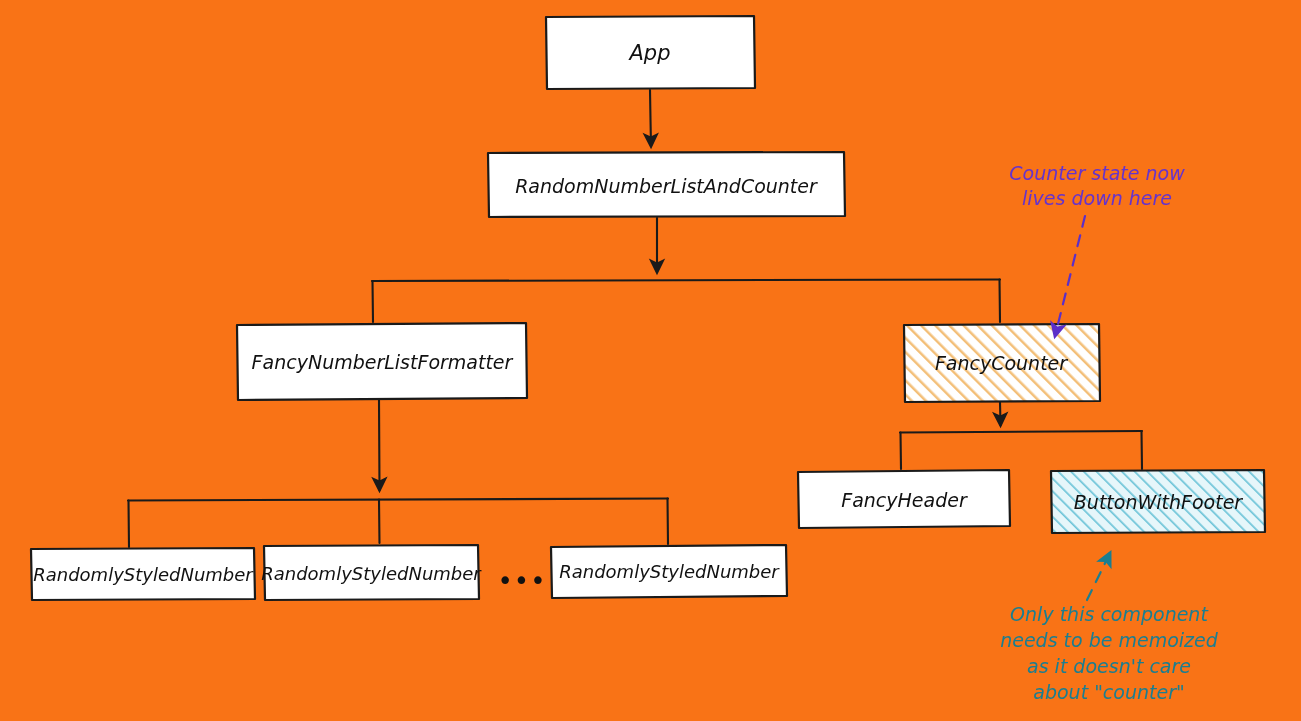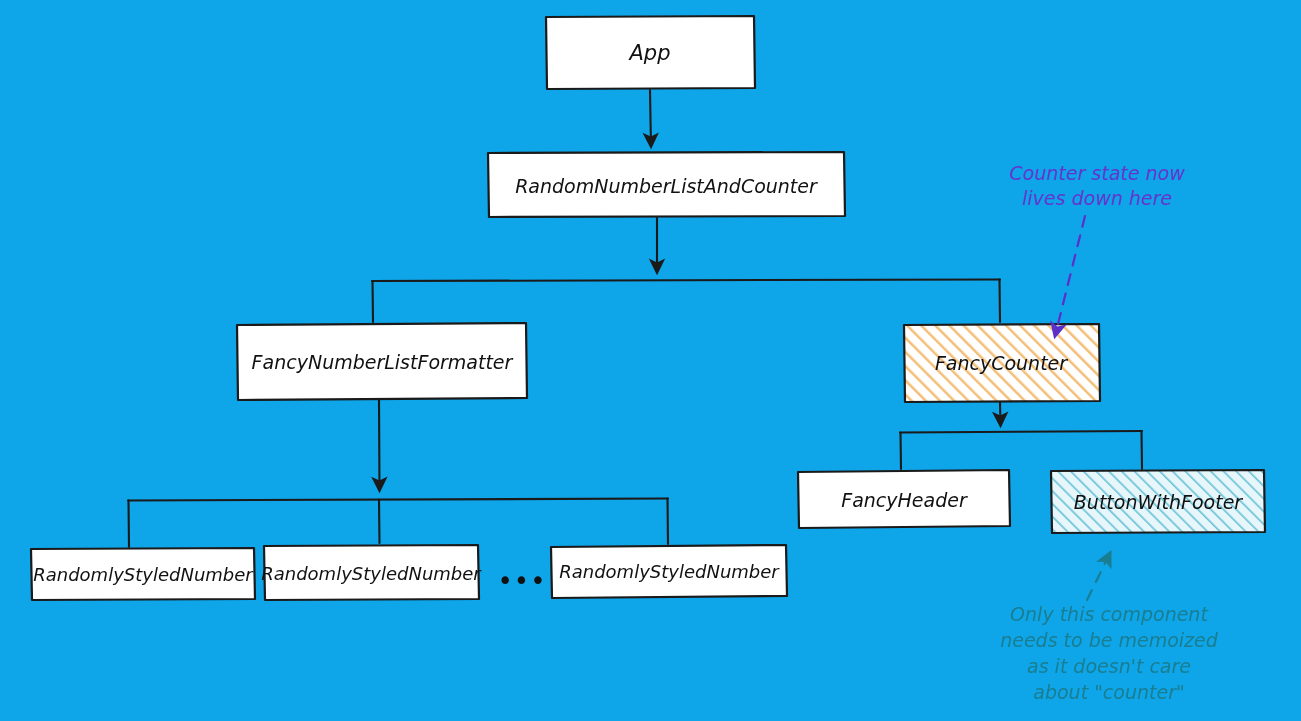--- a/index.html
+++ b/index.html
@@ -8,21 +8,21 @@
     padding: 0;
     background: #ffffff;
   }
   body {
     font-family: "DejaVu Sans", sans-serif;
   }
   #canvas {
     position: relative;
     width: 1301px;
     height: 721px;
-    background: #0ea5e9;
+    background: #f97316;
     overflow: hidden;
   }
   #diagram-svg {
     position: absolute;
     left: 0;
     top: 0;
     width: 1301px;
     height: 721px;
   }
   .node-label {

